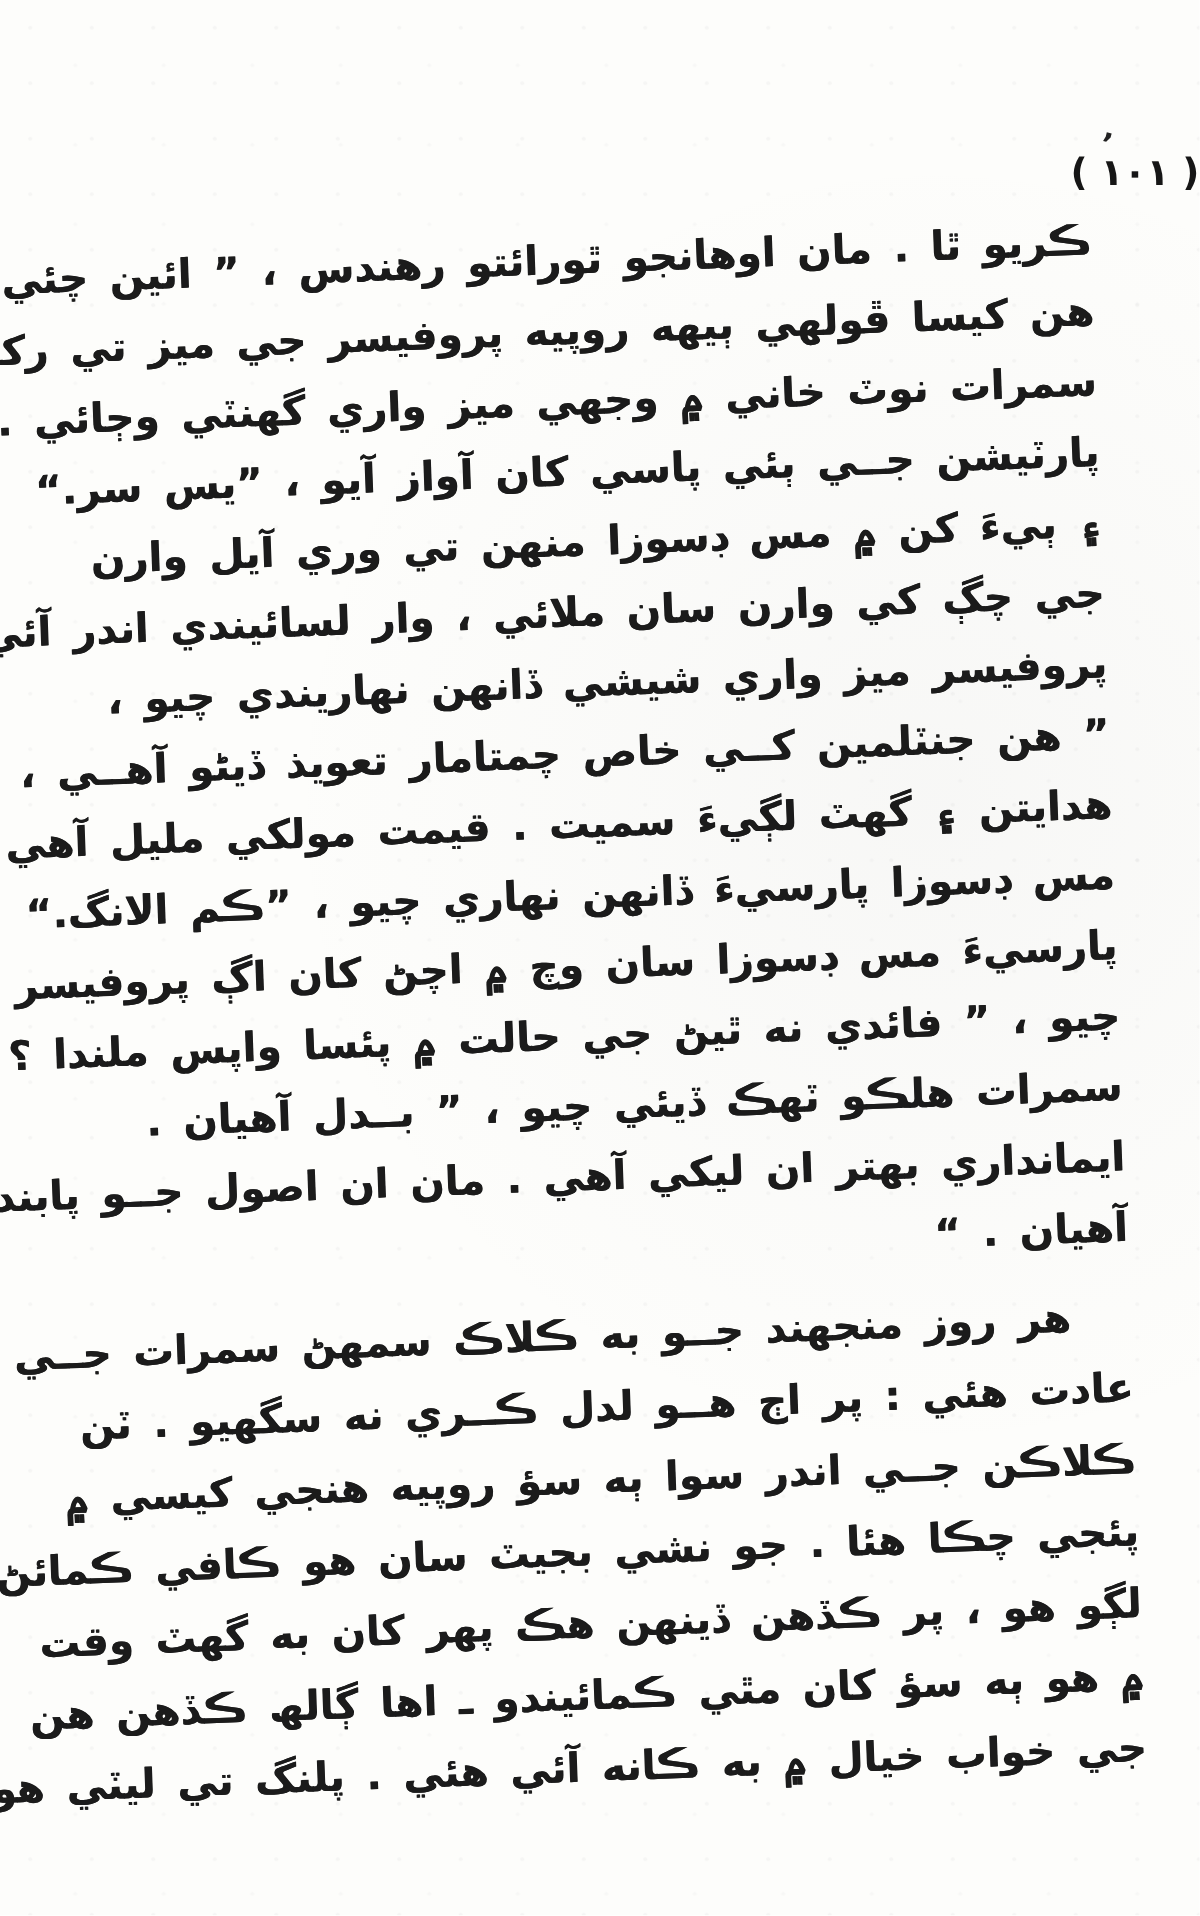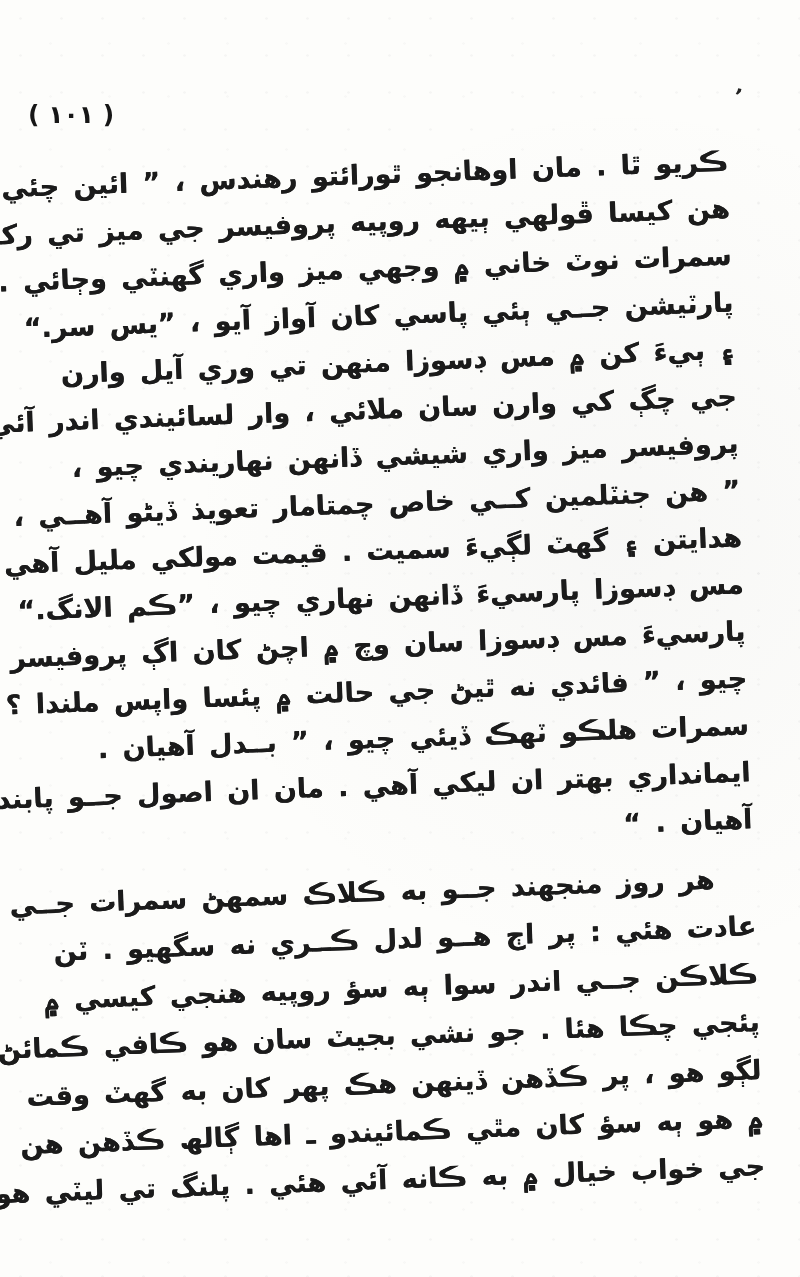--- a/index.html
+++ b/index.html
@@ -23,21 +23,21 @@
       radial-gradient(circle at 78% 42%, rgba(140,140,150,0.05), transparent 45%);
     background-size: 41px 37px, 59px 53px, 100% 100%;
     background-position: 0 0, 21px 17px, 0 0;
     color: #1b1b1b;
   }
   .page-number {
     position: absolute;
     top: 100px;
     left: 0;
     width: 100%;
-    text-align: left;
+    text-align: right;
     padding-left: 28px;
     box-sizing: border-box;
     font-size: 25px;
     font-weight: bold;
     letter-spacing: 7px;
     direction: rtl;
     color: #161616;
   }
   .stray-mark {
     position: absolute;

